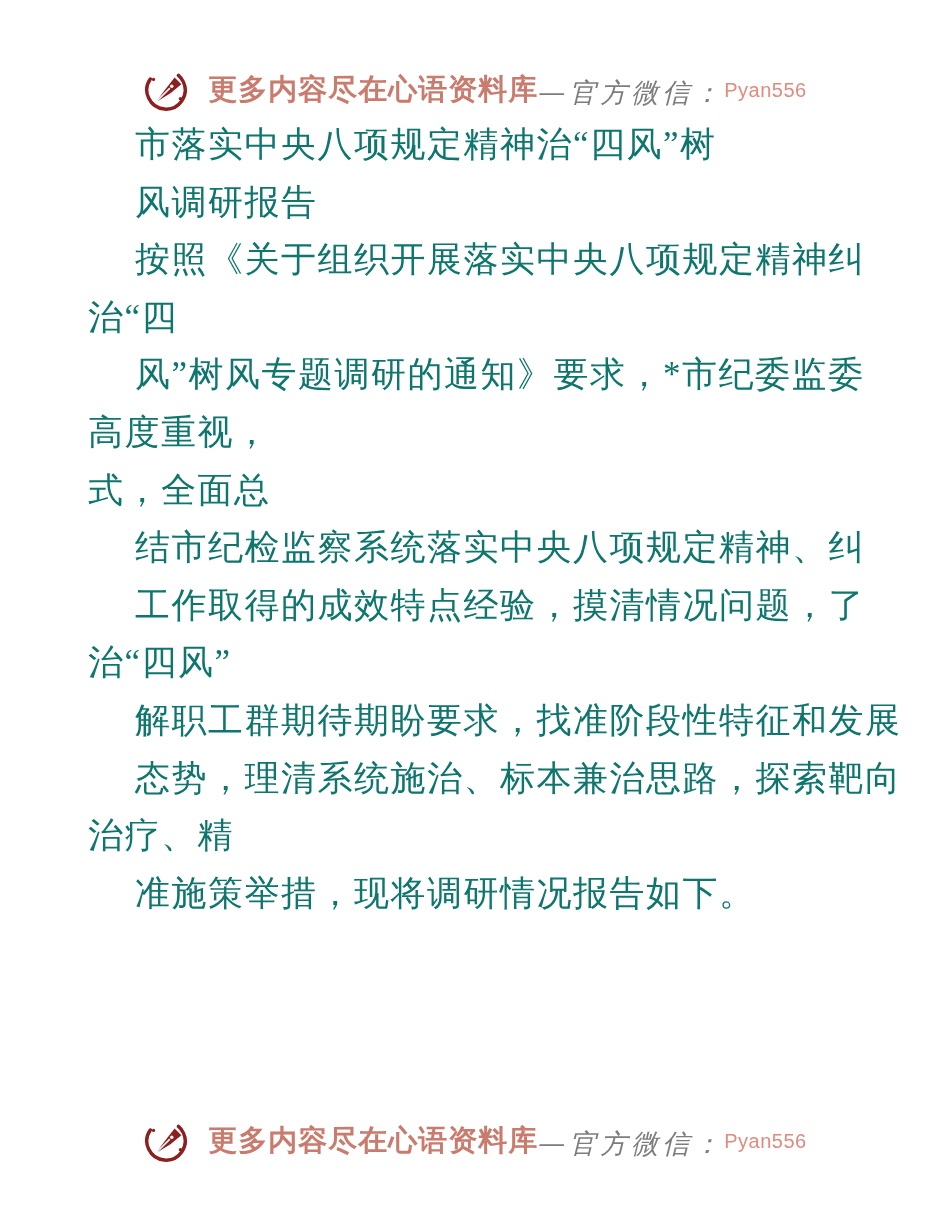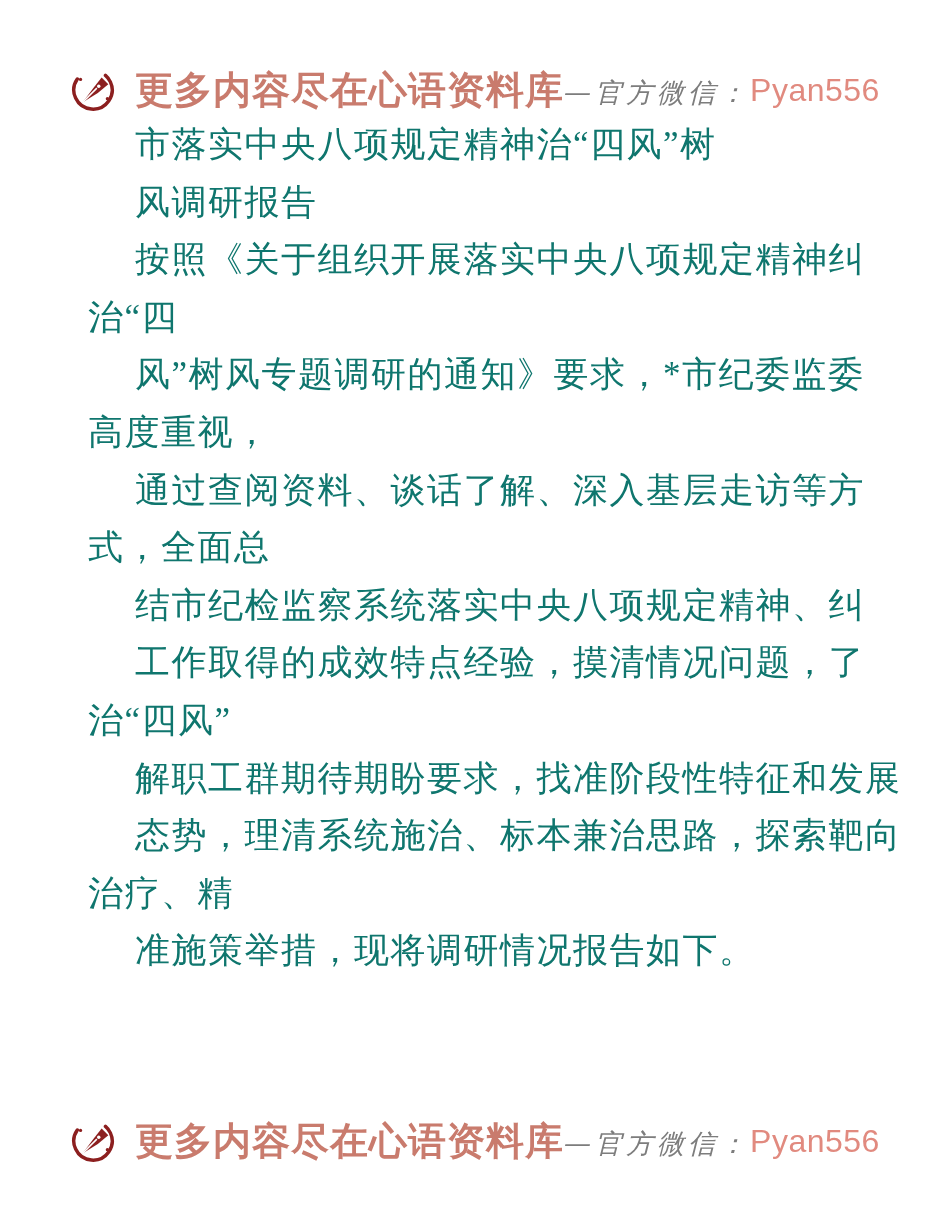--- a/index.html
+++ b/index.html
@@ -30,35 +30,35 @@
   .watermark.footer { top: 1115px; }
   .logo {
     display: inline-block;
     width: 46px;
     height: 46px;
     margin-right: 8px;
     flex: 0 0 auto;
   }
   .logo svg { width: 46px; height: 46px; display: block; }
   .brand {
-    font-size: 38px;
+    font-size: 29px;
     font-weight: bold;
     letter-spacing: 1px;
     font-family: "Liberation Serif", "DejaVu Serif", serif;
     margin-left: 11px;
   }
   .sep {
     font-size: 27px;
     font-style: italic;
     letter-spacing: 4px;
     font-family: "DejaVu Serif", "Liberation Serif", serif;
     margin-top: 6px;
   }
   .wxid {
-    font-size: 32px;
+    font-size: 20px;
     letter-spacing: 0.5px;
     font-family: "Liberation Sans", "DejaVu Sans", sans-serif;
   }
   
   .body-text {
     position: absolute;
     left: 88px;
     top: 116px;
     width: 810px;
     color: #141414;
@@ -94,21 +94,20 @@
     <span class="wxid" style="color: rgb(225, 138, 127);">Pyan556</span>
   </div>
 
   <div class="body-text" id="doc-lines" style="color: #0f766e;">
       <div class="line indent">市落实中央八项规定精神治“四风”树</div>
       <div class="line indent">风调研报告</div>
       <div class="line indent">按照《关于组织开展落实中央八项规定精神纠</div>
       <div class="line">治“四</div>
       <div class="line indent">风”树风专题调研的通知》要求，*市纪委监委</div>
       <div class="line">高度重视，</div>
-      <div class="line indent">通过查阅资料、谈话了解、深入基层走访等方</div>
       <div class="line">式，全面总</div>
       <div class="line indent">结市纪检监察系统落实中央八项规定精神、纠</div>
       <div class="line indent">工作取得的成效特点经验，摸清情况问题，了</div>
       <div class="line">治“四风”</div>
       <div class="line indent">解职工群期待期盼要求，找准阶段性特征和发展</div>
       <div class="line indent">态势，理清系统施治、标本兼治思路，探索靶向</div>
       <div class="line">治疗、精</div>
       <div class="line indent">准施策举措，现将调研情况报告如下。</div>
     </div>
 

